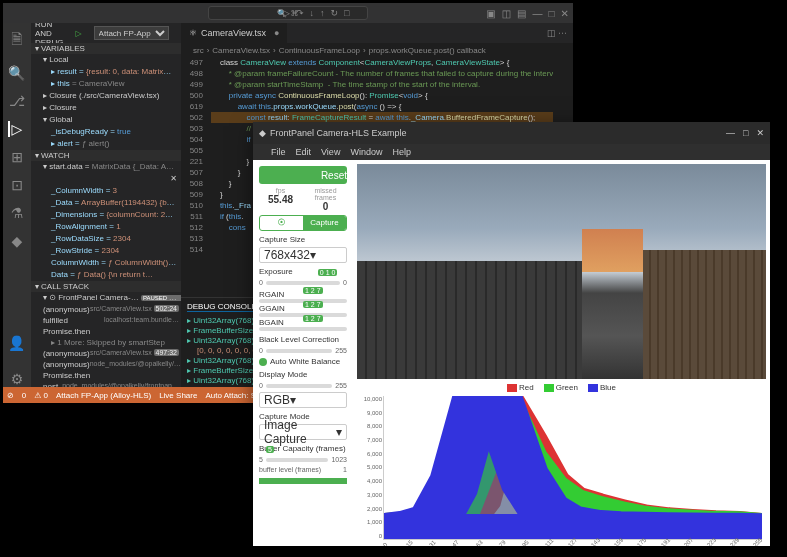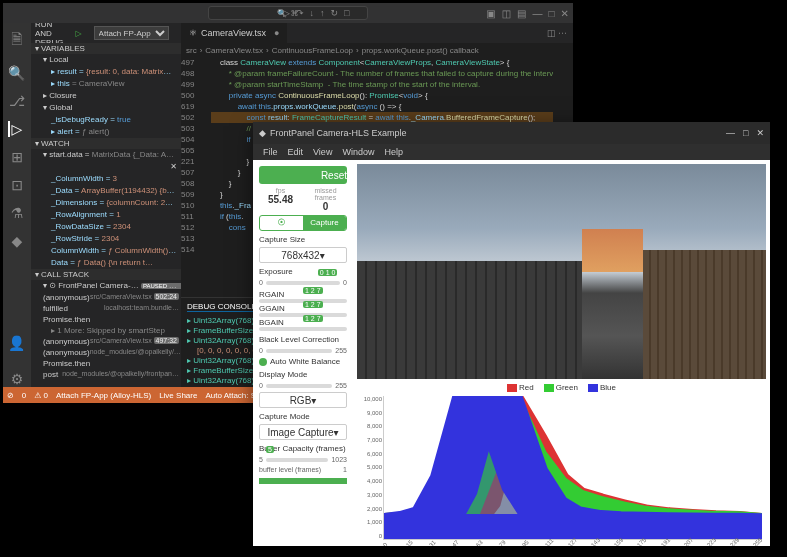--- a/index.html
+++ b/index.html
@@ -30,56 +30,56 @@
 .sb-dim { color:#888; }
 .sb-call { display:flex; justify-content:space-between; padding:1px 2px 1px 12px; }
 .sb-callfile { color:#888; font-size:7px; }
 .sb-badge { background:#6c6c6c; color:#eee; padding:0 2px; border-radius:2px; font-size:7px; }
 .sb-pause { background:#6c6c6c; color:#fff; padding:0 2px; font-size:6px; border-radius:2px; }
 
 .editor { flex:1; display:flex; flex-direction:column; background:#1e1e1e; overflow:hidden; }
 .tabbar { height:20px; background:#252526; display:flex; align-items:center; }
 .tab { padding:0 8px; height:100%; display:flex; align-items:center; gap:4px; background:#1e1e1e; color:#ccc; font-size:9px; }
 .tab .dot { color:#888; margin-left:4px; }
-.crumbs { height:14px; font-size:8px; color:#888; padding:0 5px; display:flex; align-items:center; gap:3px; }
+.crumbs { height:14px; font-size:8px; color:#888; padding:0 12px; display:flex; align-items:center; gap:3px; }
 .crumbs span { color:#888; }
 .code { flex:1; display:flex; font-family:Consolas,monospace; font-size:8px; line-height:11px; overflow:hidden; position:relative; }
-.gutter { width:26px; color:#858585; padding-right:4px; }
+.gutter { width:26px; text-align:right; color:#858585; padding-right:4px; }
 .codebody { flex:1; padding-left:4px; white-space:pre; color:#d4d4d4; overflow:hidden; }
 .kw{color:#569cd6;} .fn{color:#dcdcaa;} .ty{color:#4ec9b0;} .cm{color:#6a9955;} .pr{color:#9cdcfe;} .nm{color:#b5cea8;}
 .bp { background:#5a3d1a; }
 .debug-console { height:90px; background:#1e1e1e; border-top:1px solid #333; display:flex; flex-direction:column; }
 .dc-tabs { height:18px; display:flex; gap:10px; padding:0 6px; align-items:center; font-size:8px; color:#888; }
 .dc-tabs .act { color:#fff; border-bottom:1px solid #0e639c; }
 .dc-body { flex:1; padding:0 6px; font-family:Consolas,monospace; font-size:8px; line-height:10px; overflow:hidden; }
 .dc-line { color:#4ec9b0; }
 .dc-arr { color:#ce9178; margin-left:10px; }
 .minimap { position:absolute; right:0; top:0; width:20px; height:100%; background:#1e1e1e; }
 
 .statusbar { height:16px; background:#cc6633; display:flex; align-items:center; color:#fff; font-size:8px; gap:8px; padding:0 4px; }
 .statusbar .seg { display:flex; align-items:center; gap:2px; }
 
 
 .fp { position:absolute; top:122px; left:253px; width:517px; height:424px; background:#fff; display:flex; flex-direction:column; font-size:10px; color:#333; box-shadow:0 4px 20px rgba(0,0,0,.5); }
 .fp-title { height:22px; background:#2b2b2b; color:#ccc; display:flex; align-items:center; padding:0 6px; font-size:9px; }
 .fp-winbtns { margin-left:auto; display:flex; gap:8px; color:#ccc; }
-.fp-menu { height:16px; background:#2f2f2f; color:#ccc; display:flex; gap:10px; padding:0 10px; font-size:9px; align-items:center; }
+.fp-menu { height:16px; background:#2f2f2f; color:#ccc; display:flex; gap:10px; padding:0 18px; font-size:9px; align-items:center; }
 .fp-body { flex:1; display:flex; overflow:hidden; }
 .fp-ctrl { width:100px; padding:6px 6px 4px; display:flex; flex-direction:column; gap:3px; background:#fff; overflow:hidden; }
 .fp-btn { background:#4caf50; color:#fff; border:none; border-radius:3px; height:18px; font-size:10px; cursor:pointer;text-align:right; }
 .fp-stats { display:flex; gap:2px; }
 .fp-stat { flex:1; text-align:center; }
 .fp-statlab { color:#999; font-size:7px; }
 .fp-statval { font-weight:bold; font-size:10px; }
 .fp-mode { display:flex; border:1px solid #4caf50; border-radius:3px; overflow:hidden; height:16px; }
 .fp-mode span { flex:1; text-align:center; font-size:8px; line-height:14px; }
 .fp-mode .sel { background:#4caf50; color:#fff; }
 .fp-mode .un { color:#4caf50; }
 .fp-lab { font-size:8px; color:#333; margin-top:1px; }
-.fp-sel { border:1px solid #ccc; border-radius:2px; padding:1px 4px; font-size:10px; display:flex; align-items:center; justify-content:center; height:16px; }
+.fp-sel { border:1px solid #ccc; border-radius:2px; padding:1px 4px; font-size:12px; display:flex; align-items:center; justify-content:flex-start; height:16px; }
 .fp-sel::after { content:'▾'; color:#333; }
 .fp-slrow { display:flex; align-items:center; gap:3px; font-size:7px; }
 .fp-slider { flex:1; height:4px; background:#dadada; border-radius:2px; position:relative; }
 .fp-slbub { position:absolute; top:-12px; background:#4caf50; color:#fff; font-size:7px; padding:0 2px; border-radius:2px; white-space:nowrap; }
 .fp-slend { color:#666; font-size:7px; }
 .fp-chk { display:flex; align-items:center; gap:3px; font-size:8px; }
 .fp-buf { height:6px; background:#4caf50; margin-top:2px; }
 
 .fp-main { flex:1; display:flex; flex-direction:column; background:#fff; padding:4px; gap:4px; }
 .cam { width:100%; height:215px; background:linear-gradient(to bottom, #7a8a9a 0%, #9ab 30%, #c8d0d8 50%, #444 60%, #555 80%, #333 100%); position:relative; overflow:hidden; }
@@ -143,20 +143,21 @@
         <span style="color:#4a4">▷</span>
         <select><option>Attach FP-App</option></select>
         <span>⚙</span>
         <span>⋯</span>
       </div>
       <div class="sb-section">
         <div class="sb-title">VARIABLES</div>
         <div class="sb-item">▾ <span>Local</span></div>
         <div class="sb-item sb-sub">▸ <span>result</span> = <span class="sb-val">{result: 0, data: MatrixData}</span></div>
         <div class="sb-item sb-sub">▸ <span>this</span> <span class="sb-dim">= CameraView</span></div>
+        <div class="sb-item">▸ <span>Closure (./src/CameraView.tsx)</span></div>
         <div class="sb-item">▸ <span>Closure</span></div>
         <div class="sb-item">▾ <span>Global</span></div>
         <div class="sb-item sb-sub"><span>_isDebugReady</span> = <span class="sb-bool">true</span></div>
         <div class="sb-item sb-sub">▸ <span>alert</span> = <span class="sb-dim">ƒ alert()</span></div>
       </div>
       <div class="sb-section">
         <div class="sb-title">
             <span>WATCH</span>
           </div>
         <div class="sb-item">▾ <span>start.data</span> = <span class="sb-dim">MatrixData {_Data: A…</span> <span style="float:right">✕</span></div>

